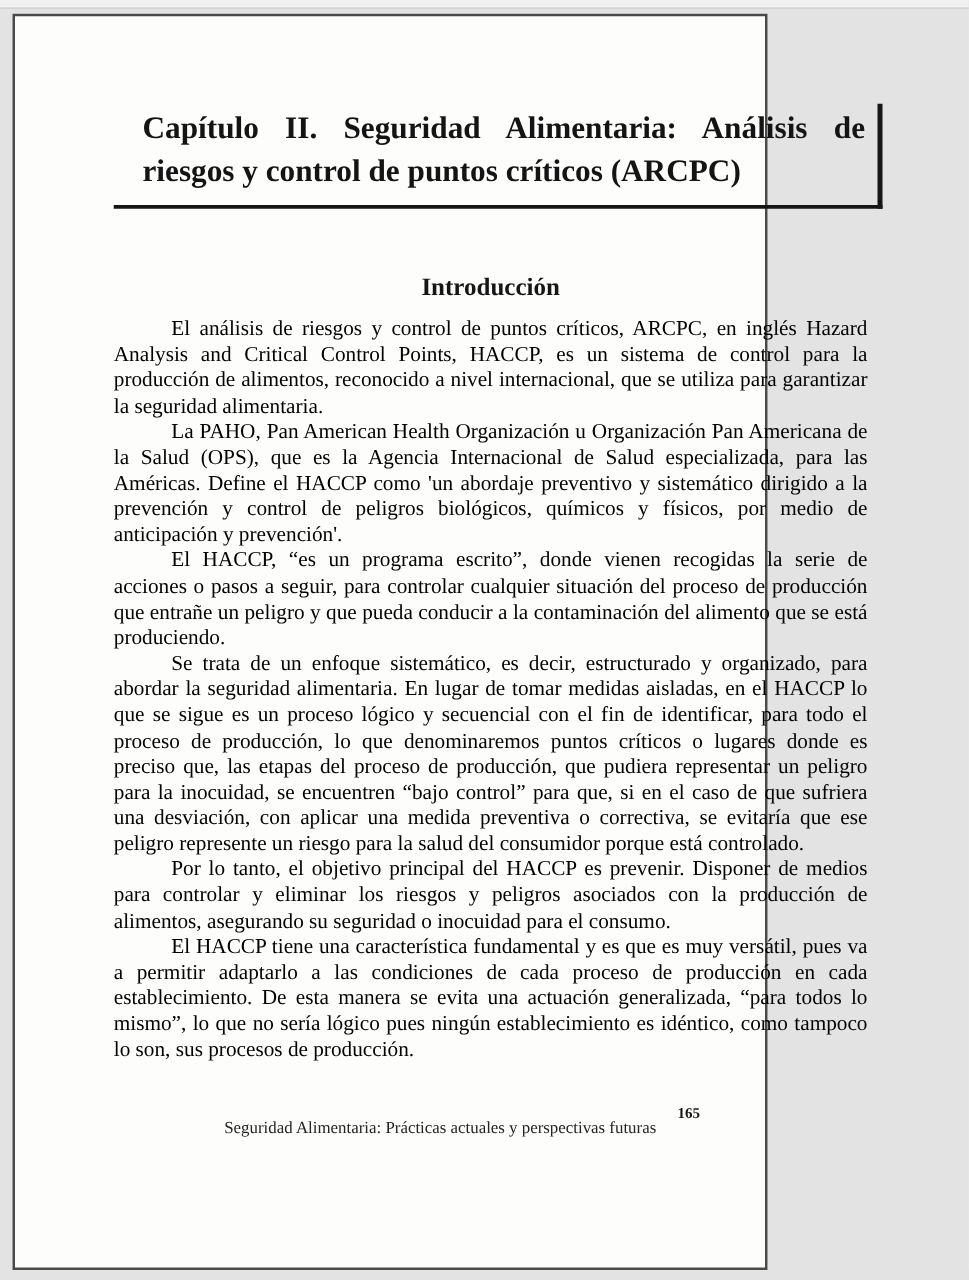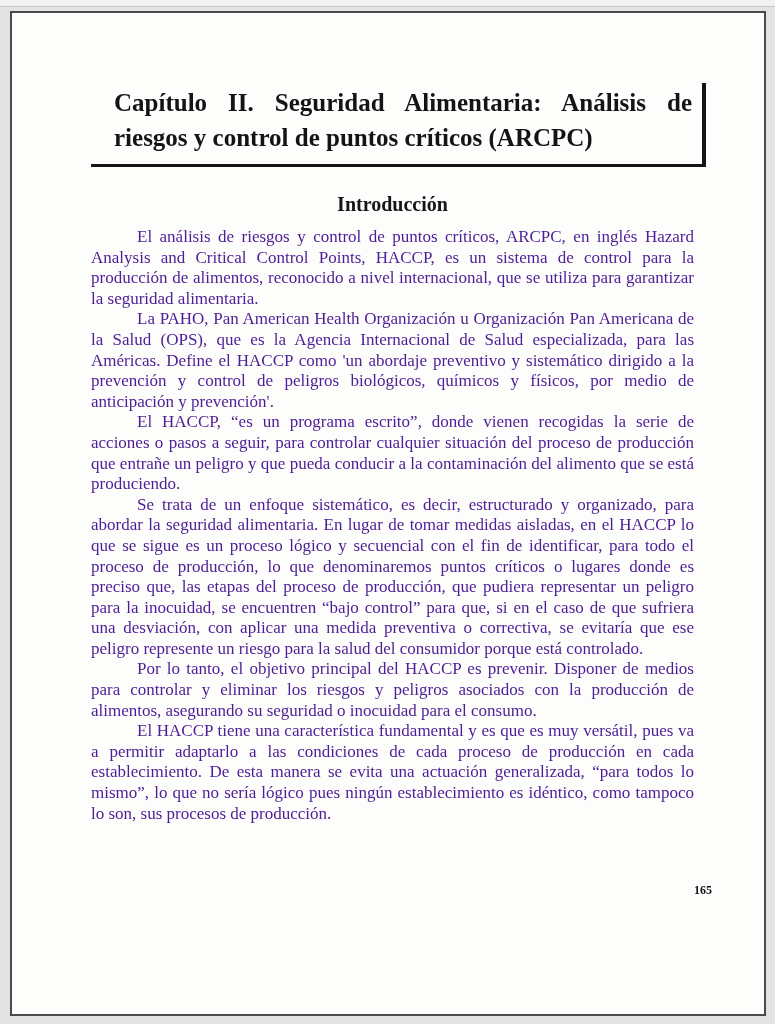--- a/index.html
+++ b/index.html
@@ -22,21 +22,21 @@
     position: absolute;
     top: 0; left: 0; right: 0;
     height: 6px;
     background: #f1f1f1;
     border-bottom: 1px solid #c9c9c9;
   }
   .page {
     position: absolute;
     left: 10px;
     top: 11px;
-    width: 756px;
+    width: 604px;
     height: 1005px;
     box-sizing: border-box;
     background: #fdfdfc;
     border: 2px solid #4a4a4a;
     color: #1f1f1f;
   }
   .chapter-box {
     margin: 70px 0 0 79px;
     width: 615px;
     box-sizing: border-box;
@@ -51,35 +51,35 @@
   .title-line { white-space: normal; }
   .title-line.justified {
     text-align: justify;
     text-align-last: justify;
   }
   .content {
     margin: 0 71px 0 79px;
     width: 603px;
   }
   .section-heading {
-    margin: 25px 0 11px 0;
+    margin: 51px 0 11px 0;
     text-align: center;
     font-size: 20px;
     line-height: 24px;
     font-weight: bold;
     color: #161616;
   }
   .content p {
     margin: 0;
     font-size: 17px;
     line-height: 20.6px;
     text-align: justify;
     text-justify: inter-word;
     text-indent: 46px;
-    color: #4c1d95;
+    color: #000000;
   }
   .footer {
     position: absolute;
     top: 866px;
     right: 52px;
     display: flex;
     align-items: flex-start;
   }
   .running-title {
     font-size: 13.5px;
@@ -113,17 +113,18 @@
 
       <p>El análisis de riesgos y control de puntos críticos, ARCPC, en inglés Hazard Analysis and Critical Control Points, HACCP, es un sistema de control para la producción de alimentos, reconocido a nivel internacional, que se utiliza para garantizar la seguridad alimentaria.</p>
       <p>La PAHO, Pan American Health Organización u Organización Pan Americana de la Salud (OPS), que es la Agencia Internacional de Salud especializada, para las Américas. Define el HACCP como 'un abordaje preventivo y sistemático dirigido a la prevención y control de peligros biológicos, químicos y físicos, por medio de anticipación y prevención'.</p>
       <p>El HACCP, “es un programa escrito”, donde vienen recogidas la serie de acciones o pasos a seguir, para controlar cualquier situación del proceso de producción que entrañe un peligro y que pueda conducir a la contaminación del alimento que se está produciendo.</p>
       <p>Se trata de un enfoque sistemático, es decir, estructurado y organizado, para abordar la seguridad alimentaria. En lugar de tomar medidas aisladas, en el HACCP lo que se sigue es un proceso lógico y secuencial con el fin de identificar, para todo el proceso de producción, lo que denominaremos puntos críticos o lugares donde es preciso que, las etapas del proceso de producción, que pudiera representar un peligro para la inocuidad, se encuentren “bajo control” para que, si en el caso de que sufriera una desviación, con aplicar una medida preventiva o correctiva, se evitaría que ese peligro represente un riesgo para la salud del consumidor porque está controlado.</p>
       <p>Por lo tanto, el objetivo principal del HACCP es prevenir. Disponer de medios para controlar y eliminar los riesgos y peligros asociados con la producción de alimentos, asegurando su seguridad o inocuidad para el consumo.</p>
       <p>El HACCP tiene una característica fundamental y es que es muy versátil, pues va a permitir adaptarlo a las condiciones de cada proceso de producción en cada establecimiento. De esta manera se evita una actuación generalizada, “para todos lo mismo”, lo que no sería lógico pues ningún establecimiento es idéntico, como tampoco lo son, sus procesos de producción.</p>
     </div>
 
     <div class="footer">
+      <span class="running-title">Seguridad Alimentaria: Prácticas actuales y perspectivas futuras</span>
       <span class="page-number">165</span>
     </div>
 
   </div>
 </div>
 
 </body></html>

